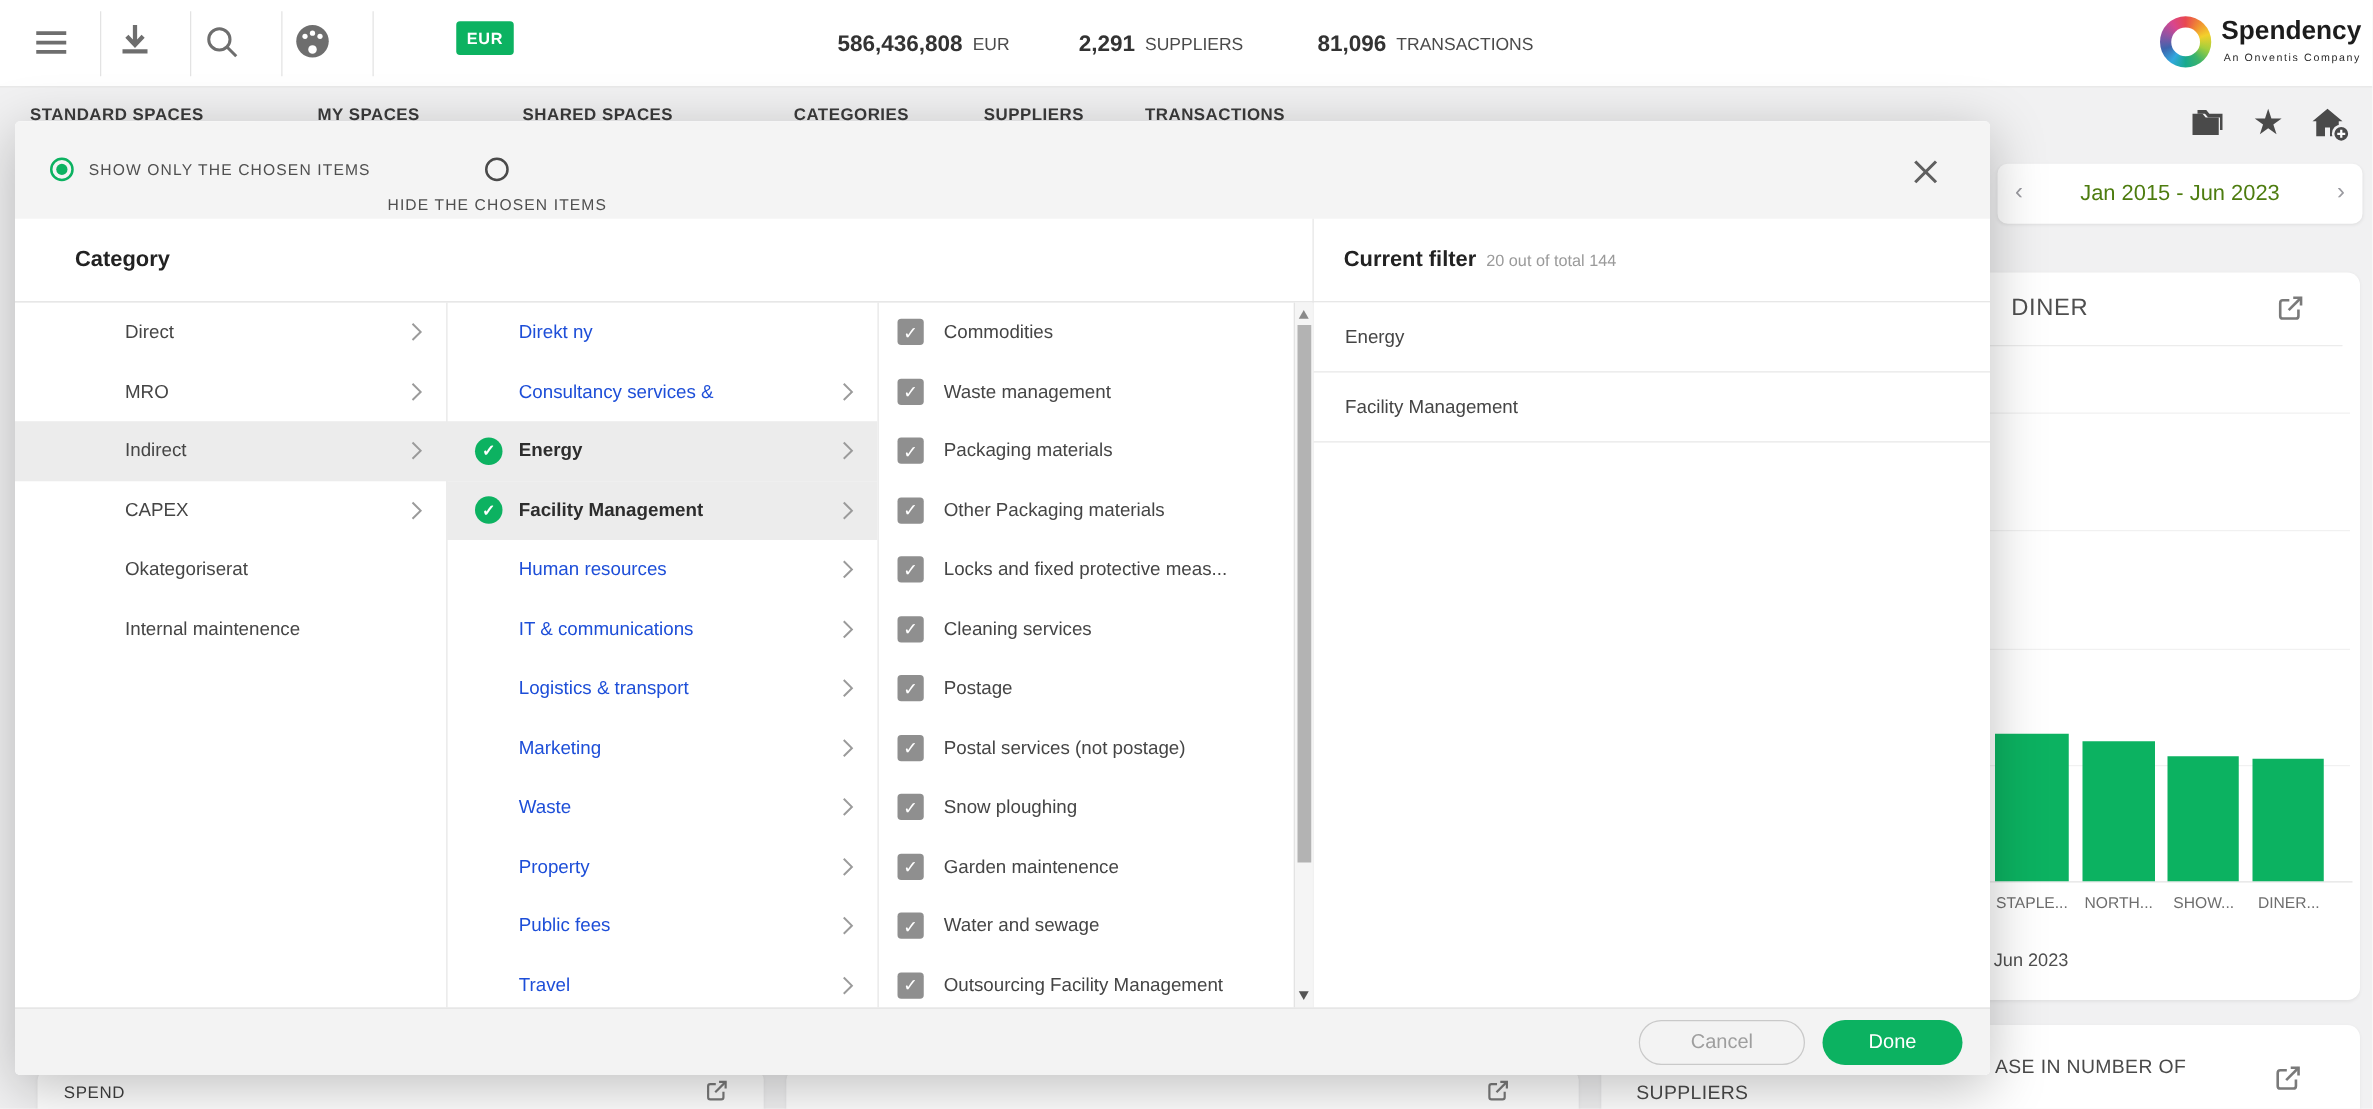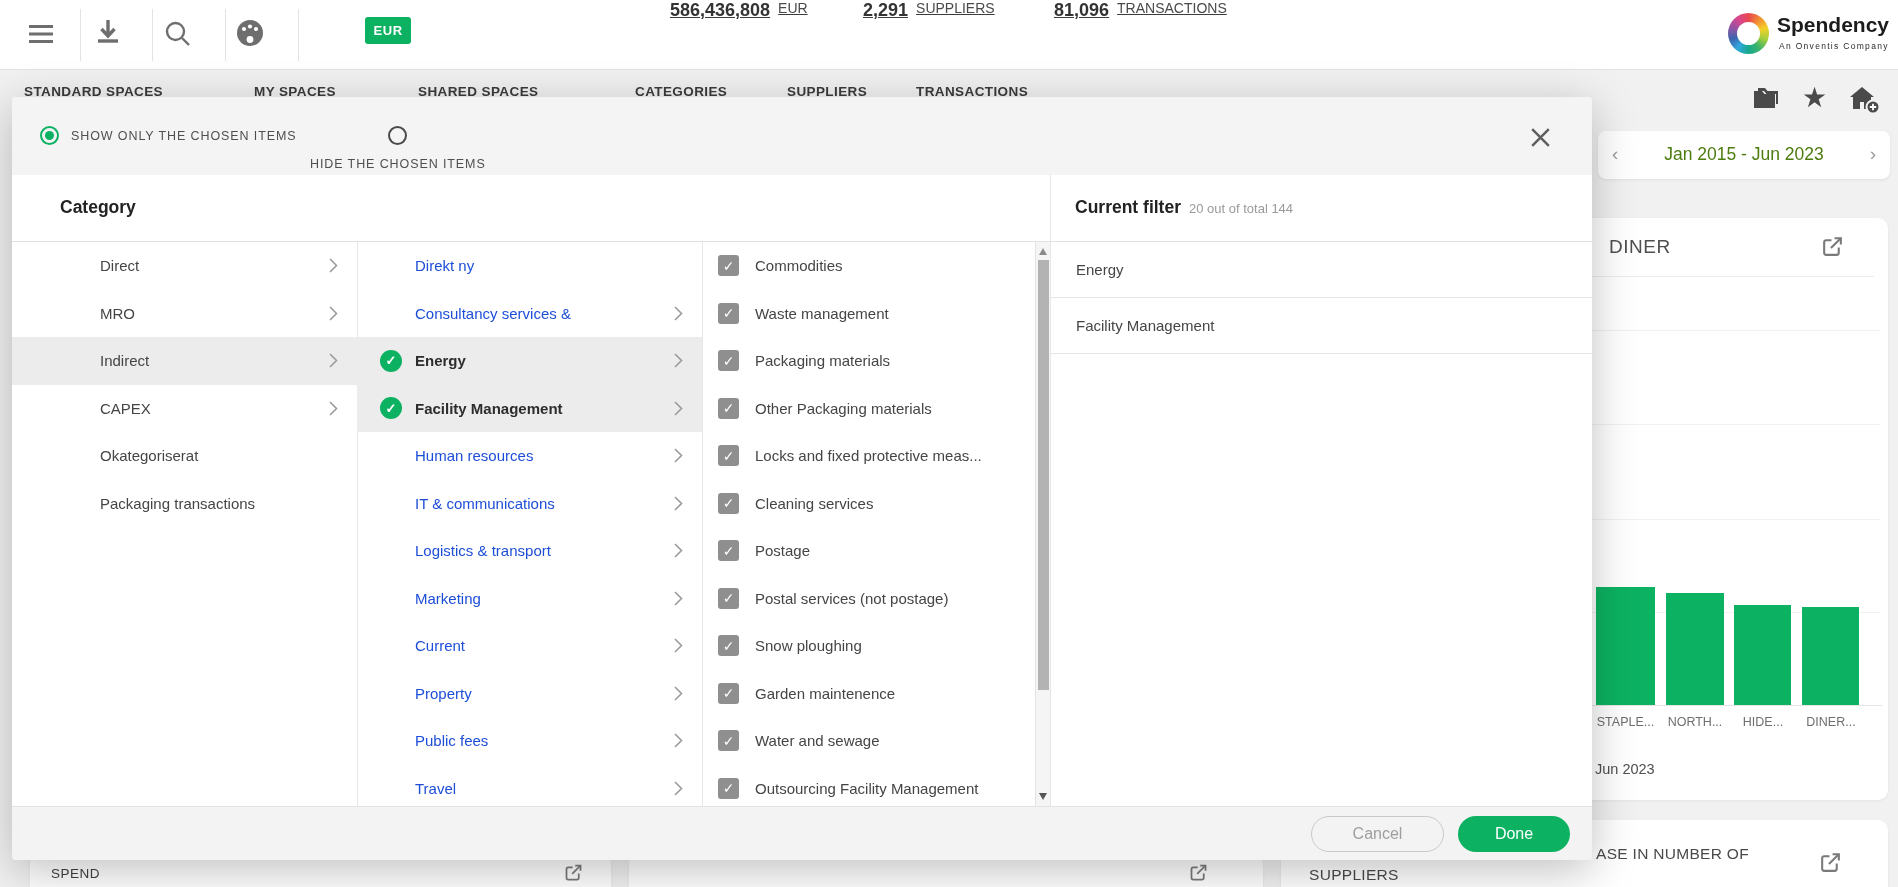--- a/index.html
+++ b/index.html
@@ -5,21 +5,21 @@
   * { margin:0; padding:0; box-sizing:border-box; }
   html,body { width:1898px; height:887px; overflow:hidden; }
   body { font-family:"Liberation Sans", sans-serif; background:#f1f1f2; position:relative; color:#3d3d3d; }
   .abs { position:absolute; }
 
   
   .topbar { position:absolute; left:0; top:0; width:1898px; height:70px; background:#fff; border-bottom:1px solid #e2e2e2; z-index:5; }
   .tb-divider { position:absolute; top:9px; height:52px; width:1px; background:#e3e3e3; }
   .icon-btn { position:absolute; display:flex; align-items:center; justify-content:center; cursor:pointer; }
   .eur-badge { position:absolute; left:365px; top:17px; width:46px; height:27px; background:#0cb261; color:#fff; font-weight:bold; font-size:13px; letter-spacing:.6px; border-radius:3px; display:flex; align-items:center; justify-content:center; }
-  .stat { position:absolute; top:0; height:70px; display:flex; align-items:flex-start; gap:8px;text-decoration:underline; }
+  .stat { position:absolute; top:0; height:70px; display:flex; align-items:center; gap:8px; }
   .stat b { font-size:18px; color:#333; }
   .stat span { font-size:14px; color:#4a4a4a; }
   .brand-ring { position:absolute; left:1728px; top:13px; width:41px; height:41px; border-radius:50%;
     background:conic-gradient(#e84750,#f08c33,#f3d02b,#a5cf3c,#3db46a,#18a98d,#31a8df,#3d64ad,#8f54a4,#d8468f,#e84750); }
   .brand-ring::after { content:""; position:absolute; left:9px; top:9px; width:23px; height:23px; background:#fff; border-radius:50%; }
   .brand-name { position:absolute; left:1777px; top:13px; font-size:21px; font-weight:bold; color:#1c1c1c; }
   .brand-tagline { position:absolute; left:1779px; top:41px; font-size:8.5px; letter-spacing:1.3px; color:#2b2b2b; }
 
   
   .nav-tab { position:absolute; top:84px; font-size:13.5px; font-weight:bold; letter-spacing:.4px; color:#3b3b3b; z-index:1; cursor:pointer; }
@@ -125,21 +125,21 @@
   <div class="gridline" style="left:100px; top:206px; right:8px;"></div>
   <div class="gridline" style="left:100px; top:301px; right:8px;"></div>
   <div class="gridline" style="left:100px; top:394px; right:8px;"></div>
   <div class="gridline" style="left:100px; top:487px; right:6px; background:#e4e4e4;"></div>
   <div class="bar" style="left: 106px; width: 59px; bottom: 95px; height: 118px;"></div>
   <div class="bar" style="left: 176px; width: 58px; bottom: 95px; height: 112px;"></div>
   <div class="bar" style="left: 244px; width: 57px; bottom: 95px; height: 100px;"></div>
   <div class="bar" style="left: 312px; width: 57px; bottom: 95px; height: 98px;"></div>
   <div class="bar-label" style="left:99px;  top:497px; width:73px;">STAPLE...</div>
   <div class="bar-label" style="left:169px; top:497px; width:72px;">NORTH...</div>
-  <div class="bar-label" style="left:238px; top:497px; width:70px;">HIDE...</div>
+  <div class="bar-label" style="left:238px; top:497px; width:70px;">SHOW...</div>
   <div class="bar-label" style="left:306px; top:497px; width:70px;">DINER...</div>
   <div class="abs" style="left:105px; top:543px; font-size:14.5px; color:#4f4f4f;">Jun 2023</div>
 </div>
 
 <div class="card" style="left:1281px; top:820px; width:607px; height:90px;">
   <div class="abs" style="left:315px; top:25px; font-size:15.5px; letter-spacing:.3px; color:#4a4a4a;">ASE IN NUMBER OF</div>
   <div class="abs" style="left:28px;  top:46px; font-size:15.5px; letter-spacing:.3px; color:#4a4a4a;">SUPPLIERS</div>
   <span class="abs ext-ic" style="left:537px; top:30px;">
     <svg width="25" height="25" viewBox="0 0 24 24" fill="none" stroke="#7a7a7a" stroke-width="2">
         <path d="M18 13v5a2 2 0 0 1-2 2H6a2 2 0 0 1-2-2V8a2 2 0 0 1 2-2h5"></path>
@@ -279,21 +279,21 @@
         <span class="chev">
           <svg width="9" height="15" viewBox="0 0 9 15" fill="none" stroke="#9b9b9b" stroke-width="1.6">
             <path d="m1 1 6.5 6.5L1 14"></path>
           </svg>
         </span>
       </div>
     <div class="lrow">
         <span class="l1-label">Okategoriserat</span>
       </div>
     <div class="lrow">
-        <span class="l1-label">Packaging transactions</span>
+        <span class="l1-label">Internal maintenence</span>
       </div>
   </div>
 
   <div class="col" style="left:345px; width:345px;">
     <div class="lrow">
         <span class="l2-label">Direkt ny</span>
       </div>
     <div class="lrow">
         <span class="l2-label">Consultancy services &amp;</span>
         <span class="chev">
@@ -346,21 +346,21 @@
       </div>
     <div class="lrow">
         <span class="l2-label">Marketing</span>
         <span class="chev">
           <svg width="9" height="15" viewBox="0 0 9 15" fill="none" stroke="#9b9b9b" stroke-width="1.6">
             <path d="m1 1 6.5 6.5L1 14"></path>
           </svg>
         </span>
       </div>
     <div class="lrow">
-        <span class="l2-label">Current</span>
+        <span class="l2-label">Waste</span>
         <span class="chev">
           <svg width="9" height="15" viewBox="0 0 9 15" fill="none" stroke="#9b9b9b" stroke-width="1.6">
             <path d="m1 1 6.5 6.5L1 14"></path>
           </svg>
         </span>
       </div>
     <div class="lrow">
         <span class="l2-label">Property</span>
         <span class="chev">
           <svg width="9" height="15" viewBox="0 0 9 15" fill="none" stroke="#9b9b9b" stroke-width="1.6">

